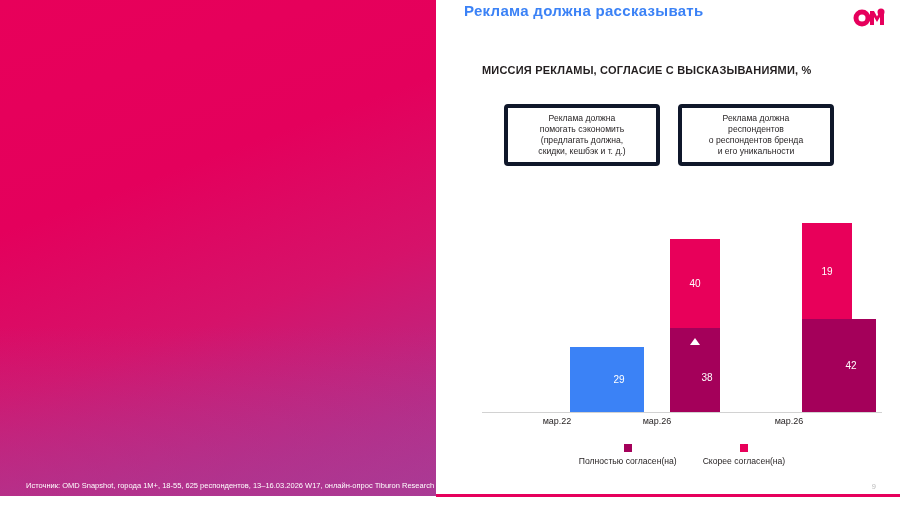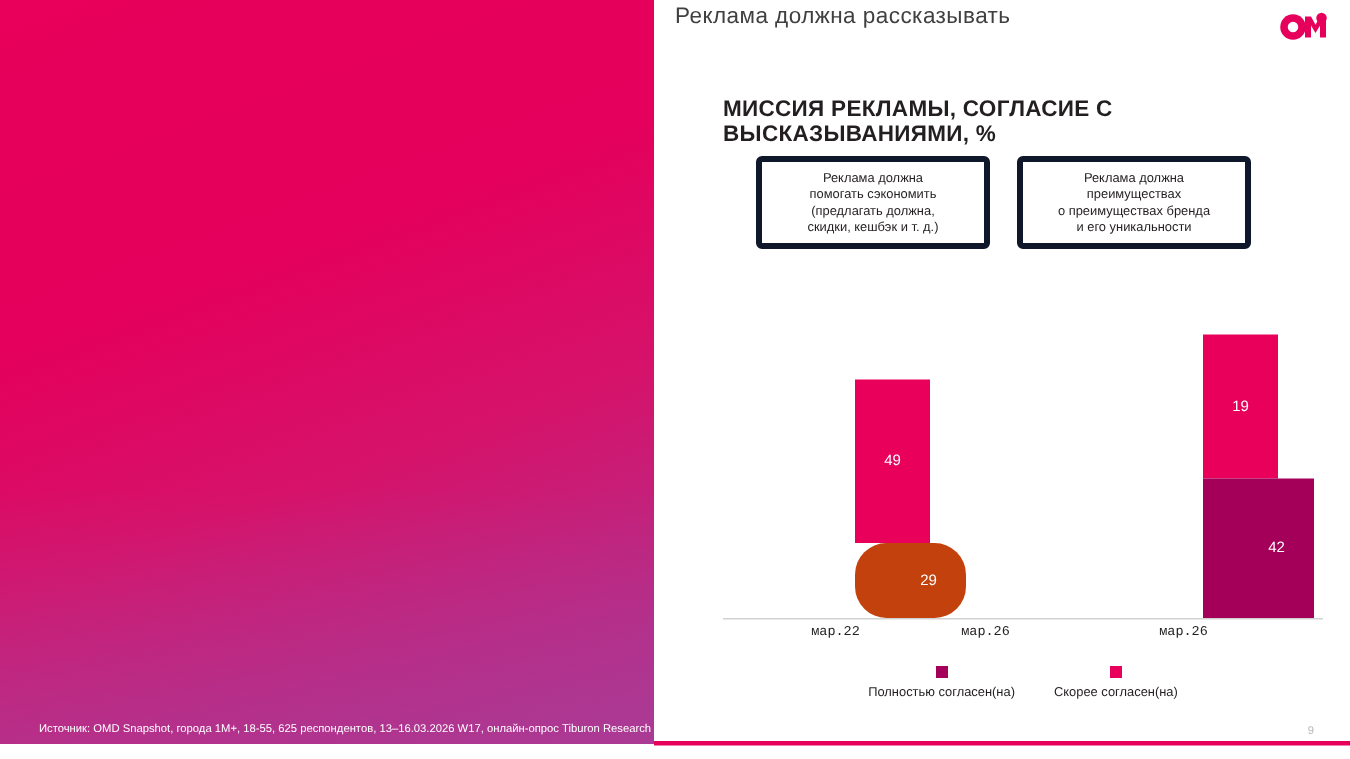--- a/index.html
+++ b/index.html
@@ -103,44 +103,44 @@
     position: absolute;
     left: 444px;
     top: 0;
     width: 456px;
     height: 506px;
     background: #ffffff;
   }
   
   .ghost-title {
     position: absolute;
-    left: 6px;
+    left: 20px;
     top: 2px;
     width: 340px;
     height: 18px;
-    color: #404040;
+    color: #3b82f6;
     font-size: 15px;
-    font-weight: normal;
+    font-weight: bold;
     letter-spacing: 0.3px;
     white-space: nowrap;
     overflow: hidden;
   }
   
   .logo {
     position: absolute;
     right: 14px;
     top: 6px;
     width: 34px;
     height: 24px;
   }
   .chart-title {
     position: absolute;
     left: 38px;
     top: 64px;
-    font-size: 15px;
+    font-size: 11px;
     font-weight: bold;
     color: #231f20;
     letter-spacing: 0.2px;
   }
   
   .callout {
     position: absolute;
     border: 4px solid #0f172a;
     border-radius: 4px;
     background: #ffffff;
@@ -211,21 +211,20 @@
     height: 1px;
     background: #d2d2d2;
   }
   .cat-label {
     position: absolute;
     top: 416px;
     width: 70px;
     text-align: center;
     font-size: 9px;
     color: #231f20;
-    font-family: Liberation Mono, monospace;
   }
   
   .legend {
     position: absolute;
     left: 38px;
     top: 444px;
     width: 400px;
     display: flex;
     justify-content: center;
     gap: 26px;
@@ -270,37 +269,43 @@
         <span>Реклама должна</span>
         <span>помогать сэкономить</span>
         <span>(предлагать должна,</span>
         <span>скидки, кешбэк и т. д.)</span>
       </div>
     </div>
 
     <div class="callout" id="callout-1">
       <div>
         <span>Реклама должна</span>
-        <span>преимуществах</span>
-        <span>о преимуществах бренда</span>
+        <span>респондентов</span>
+        <span>о респондентов бренда</span>
         <span>и его уникальности</span>
       </div>
     </div>
 
     <div class="plot">
 
       <div class="bar-group" id="bar-0" style="left:88px;">
-        <div class="bar-seg seg-top" id="seg-top-0" style="height: 108.78px; background: rgb(232, 0, 90);">
-          <span>49</span>
-        </div>
-        <div class="bar-seg seg-bottom" id="seg-bottom-0" style="height: 50px; background: #c2410c; border-radius: 21px;">
+        <div class="bar-seg seg-bottom" id="seg-bottom-0" style="height: 65px; background: #3b82f6;">
           <span>29</span>
         </div>
       </div>
 
+      <div class="bar-group" id="bar-1" style="left:188px;">
+        <div class="bar-seg seg-top" id="seg-top-1" style="height: 88.8px; background: rgb(232, 0, 90);">
+          <span>40</span>
+        </div>
+        <div class="bar-seg seg-bottom seg-label-with-marker" id="seg-bottom-1" style="height: 84.36px; background: rgb(164, 0, 90);">
+          <div class="tri-marker"></div>
+          <span>38</span>
+        </div>
+      </div>
 
       <div class="bar-group" id="bar-2" style="left:320px;">
         <div class="bar-seg seg-top" id="seg-top-2" style="height: 95.46px; background: rgb(232, 0, 90);">
           <span>19</span>
         </div>
         <div class="bar-seg seg-bottom" id="seg-bottom-2" style="height: 93.24px; background: rgb(164, 0, 90);">
           <span>42</span>
         </div>
       </div>
 

